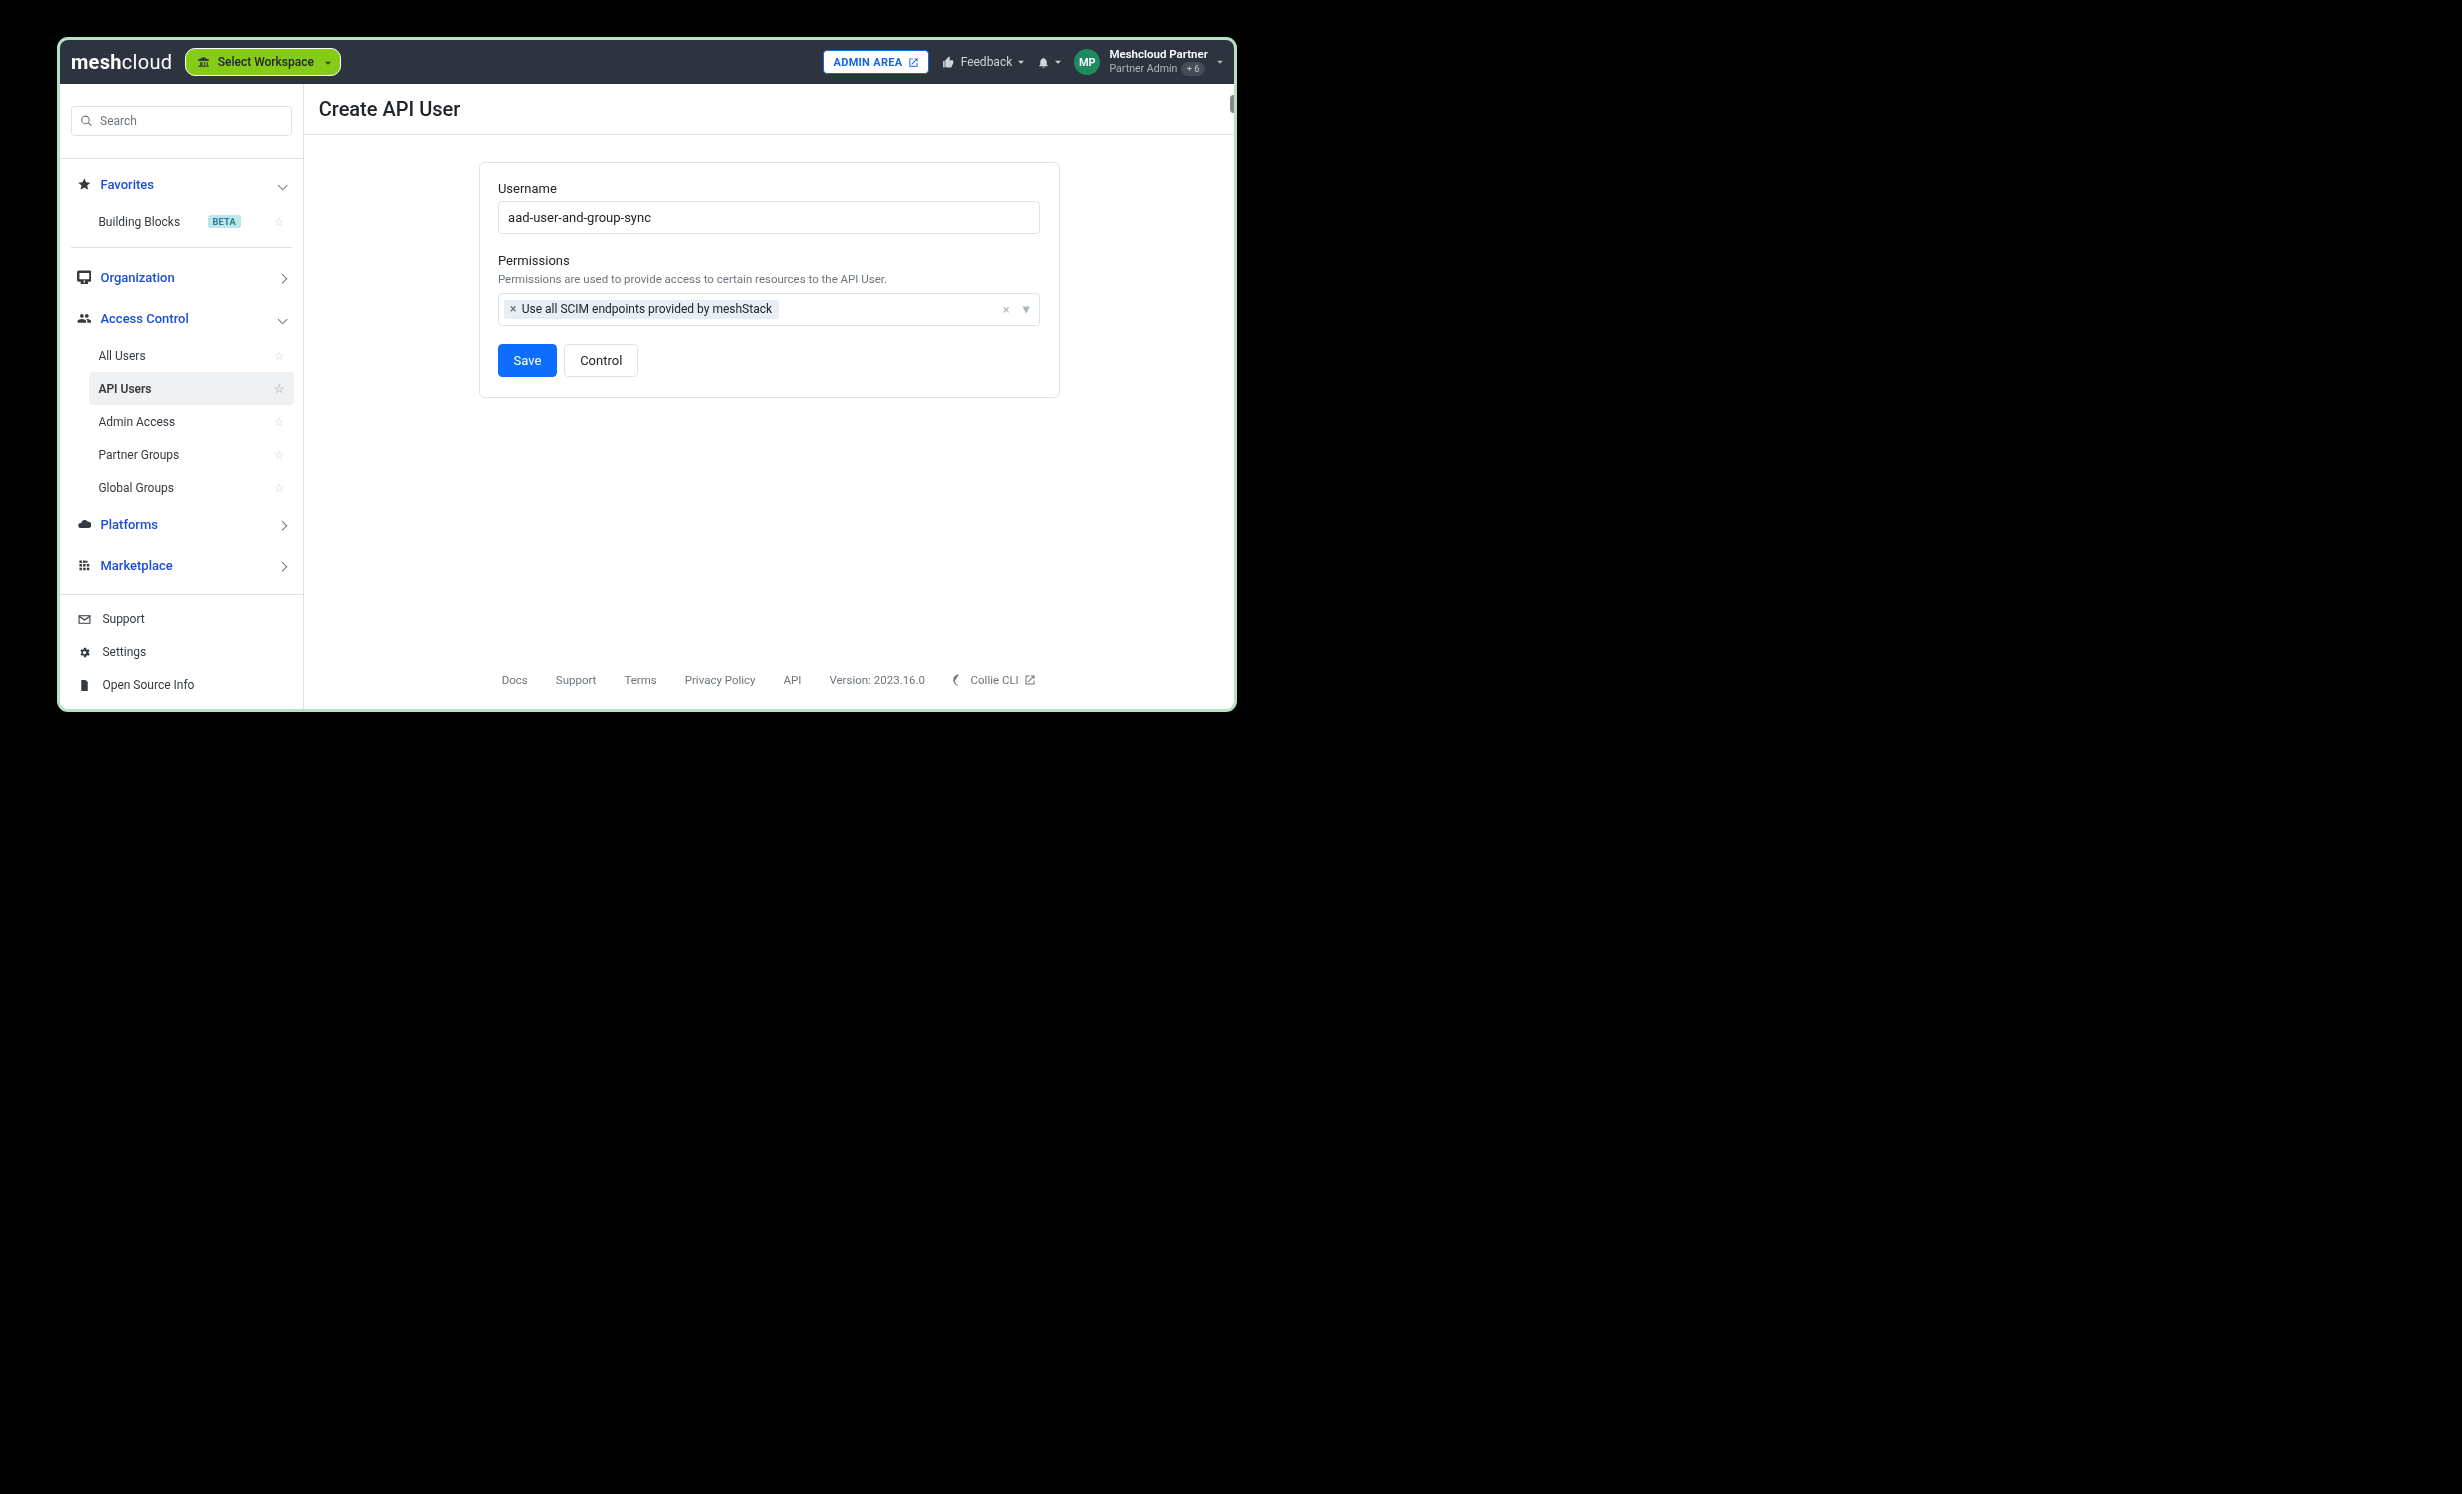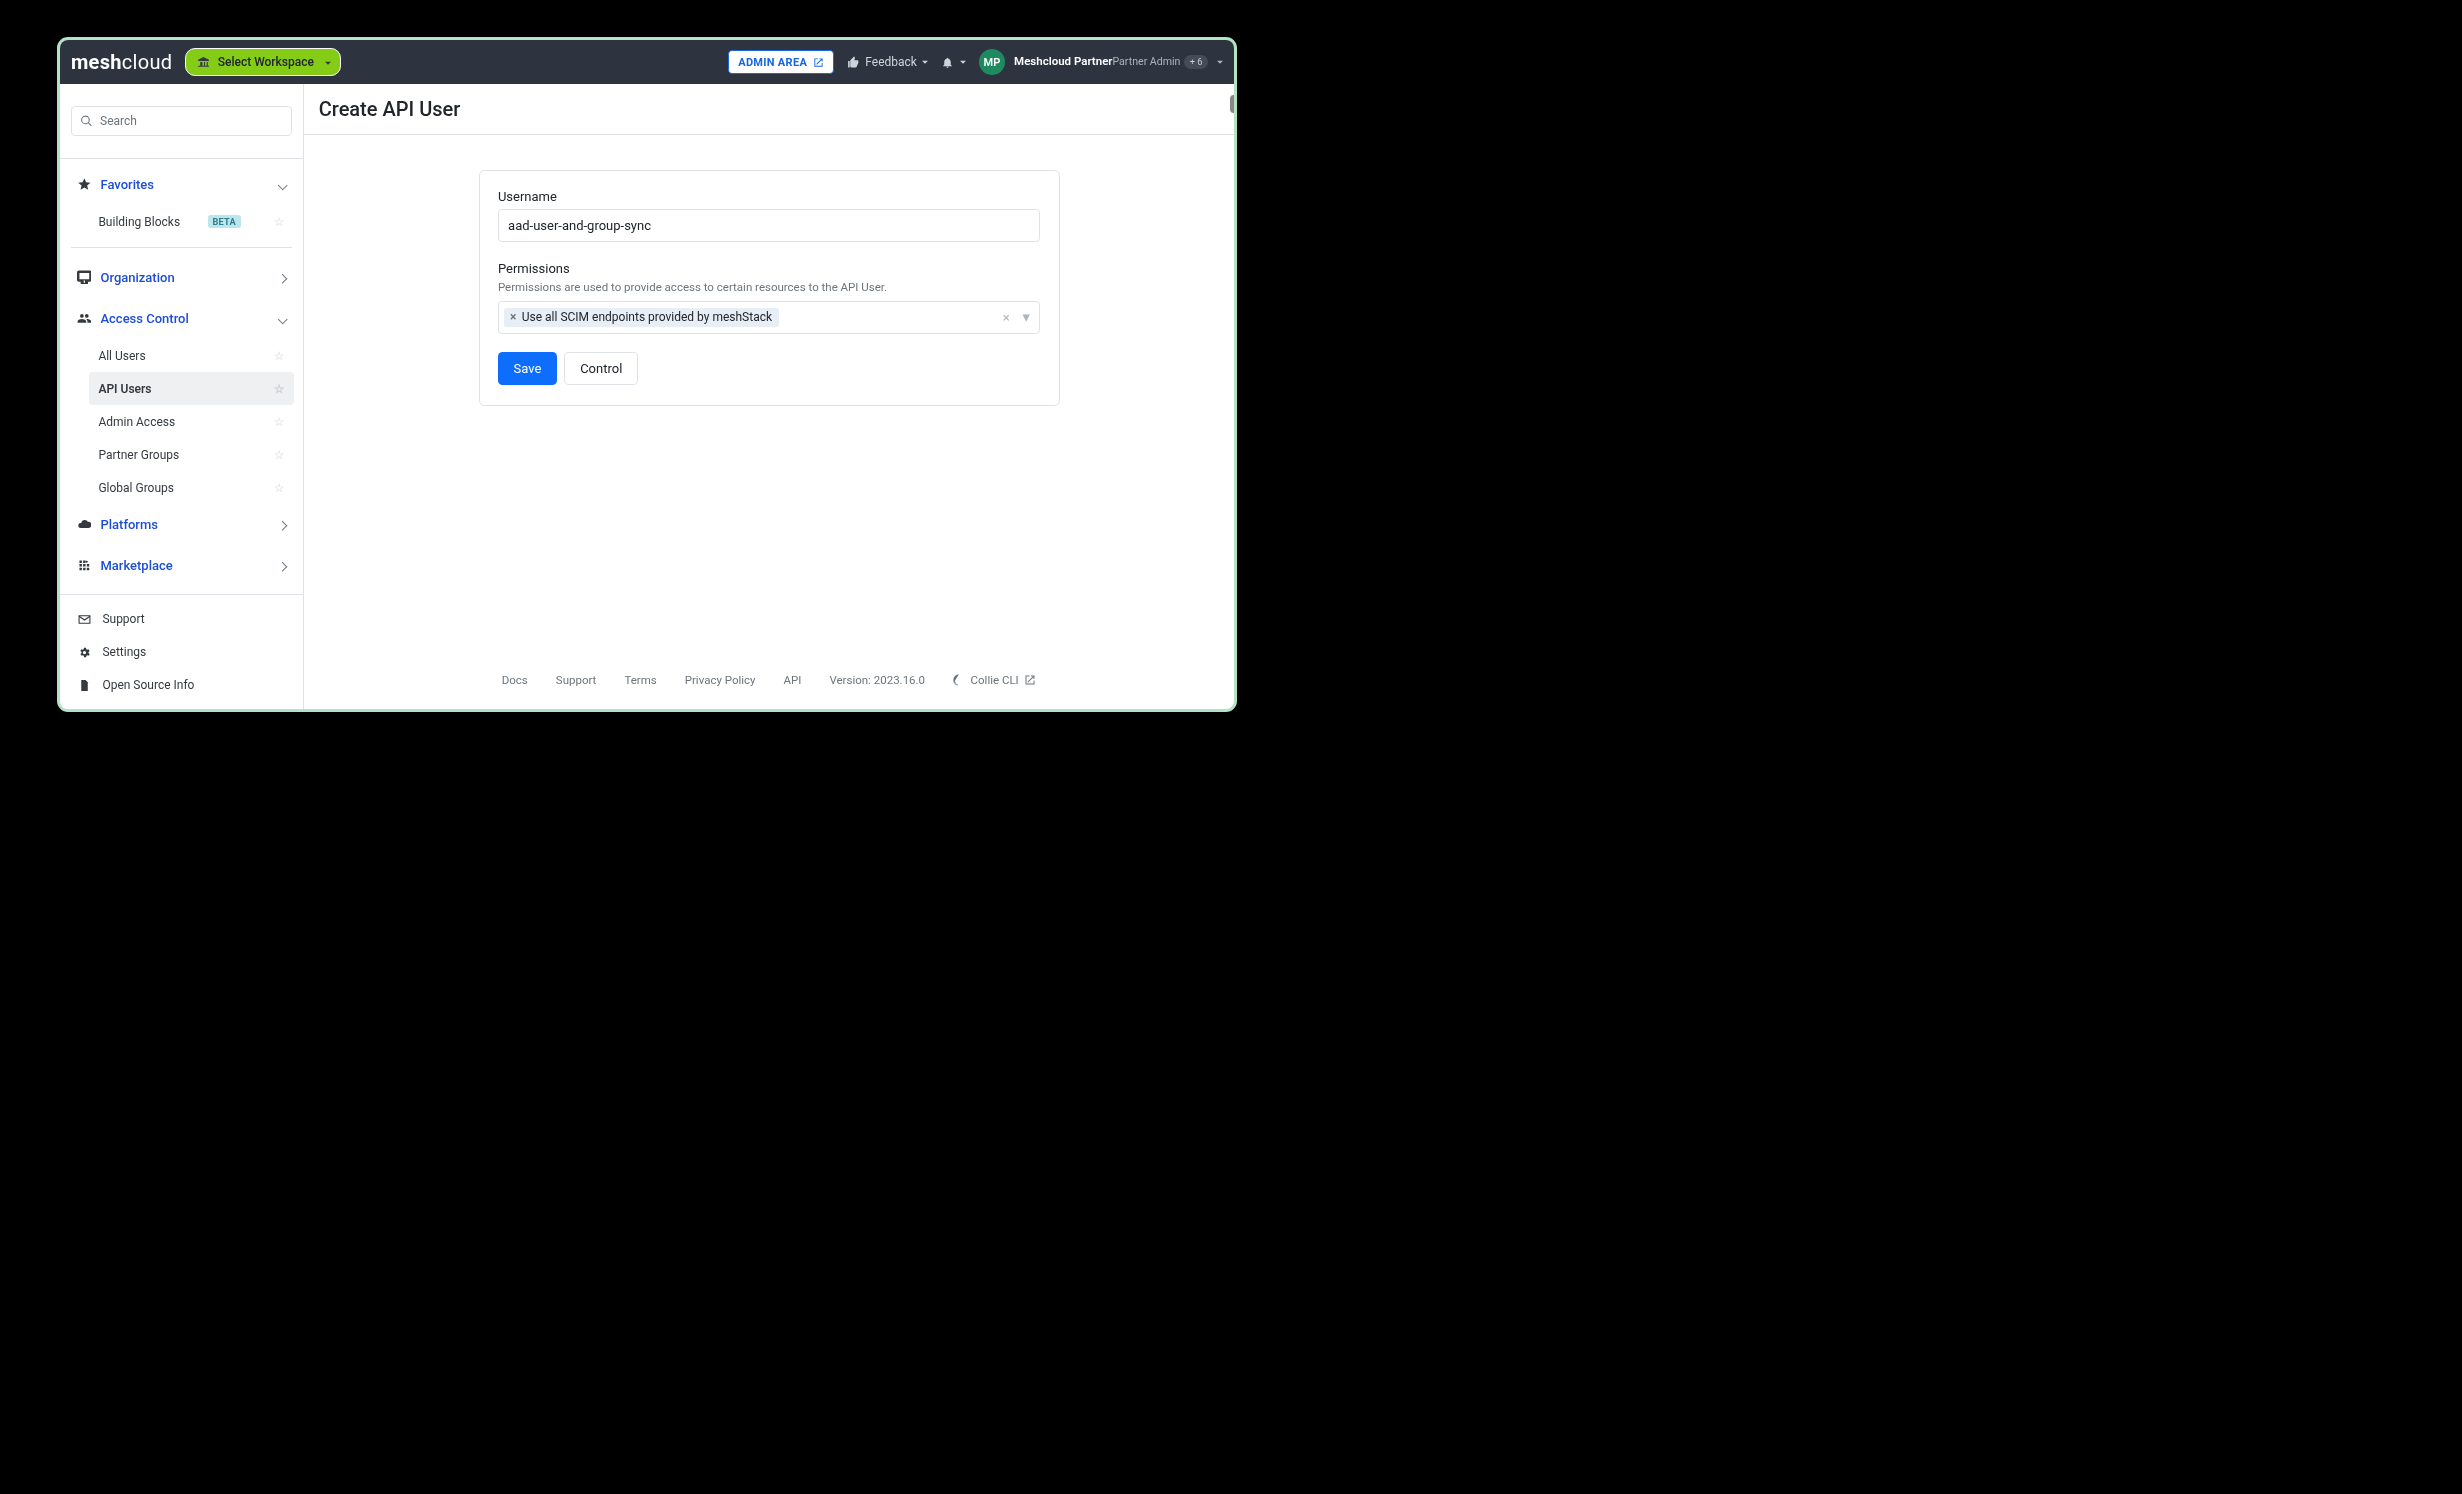--- a/index.html
+++ b/index.html
@@ -27,21 +27,21 @@
   .ws-btn{background:#84cc16;color:#212529;border:0.9px solid #fff;border-radius:10px;height:28px;padding:0 26px 0 11px;display:flex;align-items:center;gap:7.4px;font-size:12px;font-weight:500;cursor:pointer;position:relative}
   .ws-btn svg{width:13px;height:13px}
   .ws-btn .caret{position:absolute;right:9.2px;top:50%;transform:translateY(-50%);}
   .spacer{flex:1}
   .admin-pill{background:#fff;color:var(--blue2);border:0.9px solid var(--blue2);border-radius:4.6px;padding:4.6px 9.2px;font-weight:700;font-size:11px;letter-spacing:0.3px;display:flex;align-items:center;gap:5.5px;cursor:pointer}
   .admin-pill svg{width:11px;height:11px;fill:var(--blue2)}
   .top-link{color:#cfd3da;font-size:12px;display:flex;align-items:center;gap:5.5px;cursor:pointer}
   .top-link svg{width:13px;height:13px;fill:#cfd3da}
   .avatar{width:26px;height:26px;border-radius:50%;background:#1f8a5f;color:#fff;display:flex;align-items:center;justify-content:center;font-size:11px;font-weight:600}
   .user-block{display:flex;align-items:center;gap:9.2px;cursor:pointer}
-  .user-text{display:flex;flex-direction:row;line-height:1.15}
+  .user-text{display:flex;flex-direction:column;line-height:1.15}
   .user-name{color:#fff;font-size:11.5px;font-weight:600}
   .user-role{color:#aeb4bd;font-size:10.6px;display:flex;align-items:center;gap:3.7px}
   .role-badge{background:#454c58;color:#c7ccd4;border-radius:7.4px;padding:0 5.5px;font-size:9.2px;line-height:14px}
   .caret-dn{border:3.7px solid transparent;border-top-color:currentColor;display:inline-block;transform:translateY(1.8px)}
 
   
   .body{display:flex;height:calc(100% - 44px)}
   .sidebar{width:244px;border-right:0.9px solid var(--border);display:flex;flex-direction:column;background:#fff}
   .side-search{padding:22px 11px;border-bottom:0.9px solid var(--border)}
   .search-input-wrap{position:relative}
@@ -63,21 +63,21 @@
 
   .side-foot{border-top:0.9px solid var(--border);padding:7.4px 0}
   .side-foot .nav-item{padding-left:18.4px;gap:11px}
   .side-foot svg{width:13px;height:13px;fill:#343a40}
 
   
   .main{flex:1;display:flex;flex-direction:column;min-width:0}
   .page-head{padding:13px 14.7px;border-bottom:0.9px solid var(--border)}
   .page-title{font-size:20px;font-weight:500;color:#212529}
   .content{flex:1;overflow:auto;padding:16.6px;display:flex;flex-direction:column}
-  .card{width:581px;margin:18px auto;border:0.9px solid var(--border);border-radius:5.5px;padding:18.4px 18.4px 20px}
+  .card{width:581px;margin:10px auto;border:0.9px solid var(--border);border-radius:5.5px;padding:18.4px 18.4px 20px}
   .field{margin-bottom:18.4px}
   .label{font-size:13px;color:#212529;margin-bottom:5.5px}
   .hint{font-size:11.5px;color:var(--muted);margin-bottom:7.4px;margin-top:-1.8px}
   .input{width:100%;height:33px;border:0.9px solid var(--border);border-radius:3.7px;padding:0 9.2px;font-size:13px;color:#212529}
   .textarea{width:100%;min-height:79px;border:0.9px solid var(--border);border-radius:3.7px;padding:7.4px 9.2px;font-size:13px;color:#212529;resize:both}
   .textarea::placeholder{color:#adb5bd}
 
   .multi{border:0.9px solid var(--border);border-radius:3.7px;min-height:33px;padding:3.7px 55px 3.7px 5.5px;display:flex;flex-wrap:wrap;gap:3.7px;align-items:center;position:relative;cursor:text}
   .tag{background:#e7eef6;border-radius:2.8px;padding:2.8px 7.4px 2.8px 5.5px;font-size:12px;display:flex;align-items:center;gap:5.5px;color:#212529}
   .tag .x{color:#6c757d;cursor:pointer;font-weight:600}

